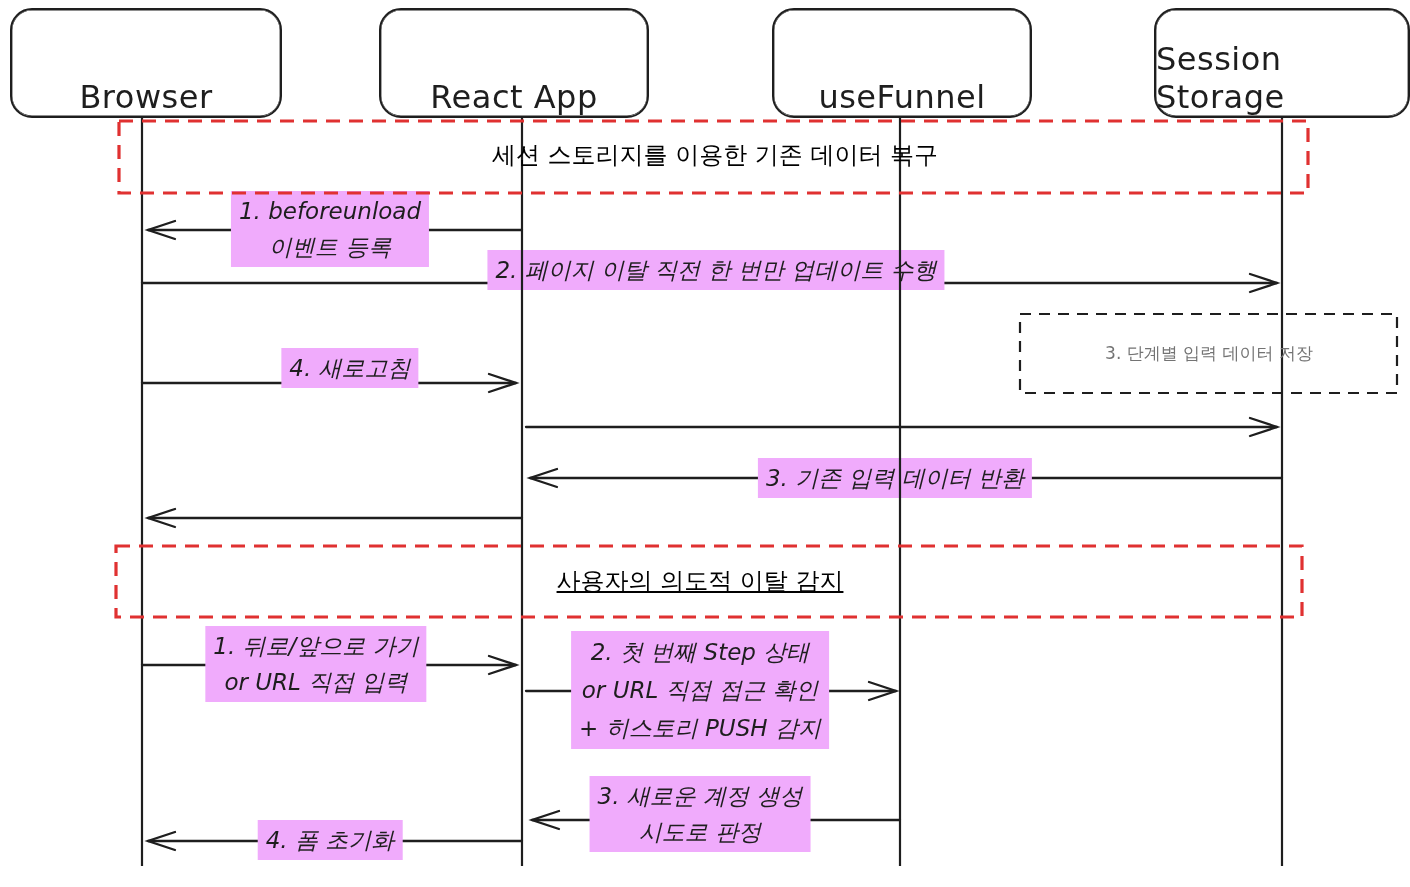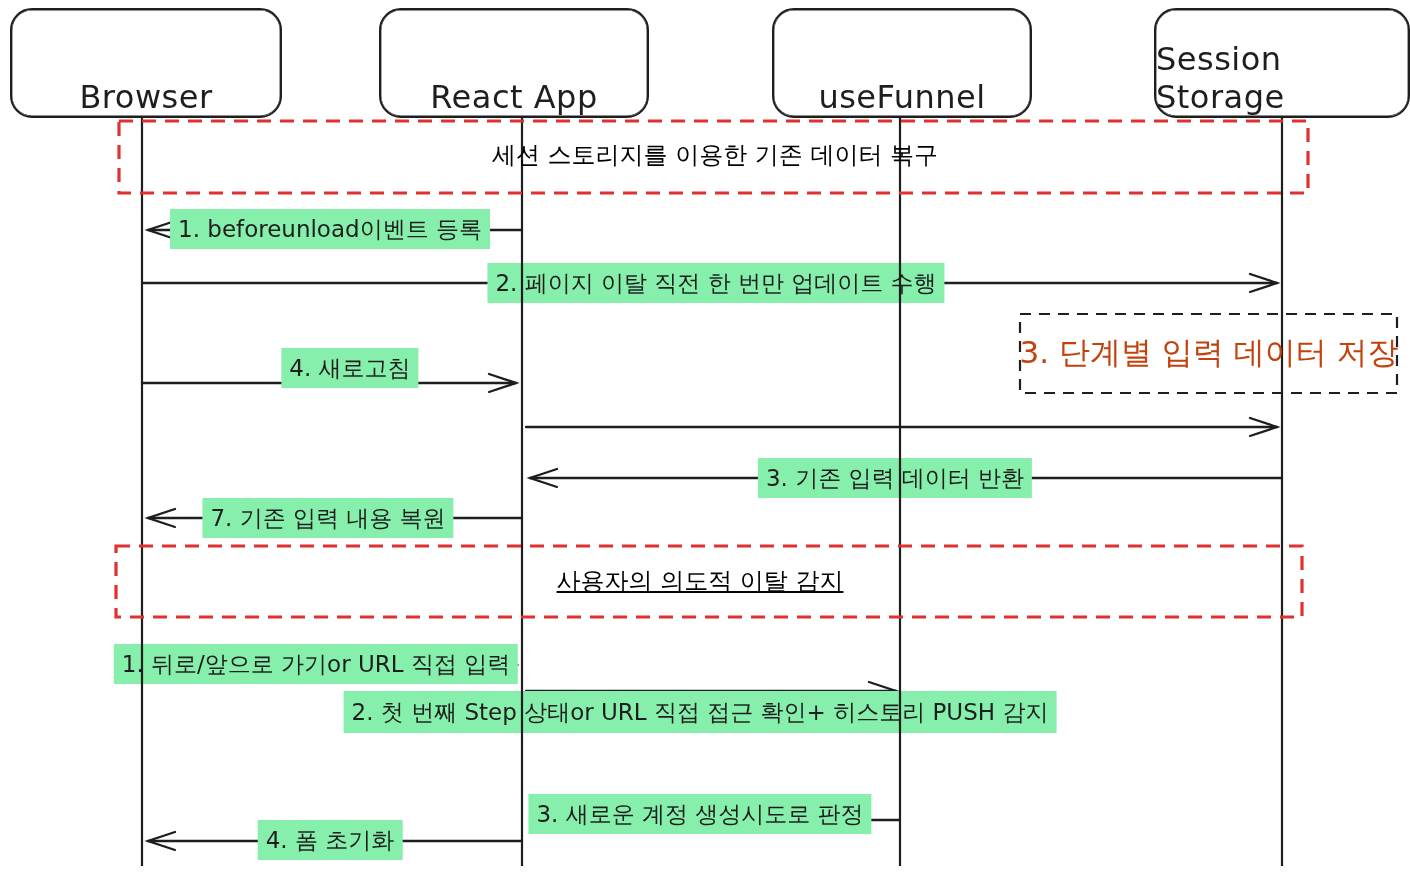--- a/index.html
+++ b/index.html
@@ -16,34 +16,34 @@
 
   .participant{
     position:absolute;top:8px;height:106px;
     border:2.5px solid #1e1e1e;border-radius:22px;background:#ffffff;
     display:flex;align-items:flex-end;justify-content:center;
     font-size:32px;letter-spacing:.5px;z-index:4;
     box-shadow:0 0 0 .4px #1e1e1e inset;
   }
   .msg-label{
     position:absolute;transform:translate(-50%,-50%);
-    display:flex;flex-direction:row;align-items:center;
-    background:#86efac;padding:2px 8px;
+    display:flex;flex-direction:column;align-items:center;
+    background:#f0abfc;padding:2px 8px;
     font-size:23px;line-height:36px;white-space:nowrap;
-    text-align:center;z-index:2;
+    text-align:center;z-index:2;font-style:italic;
   }
   .phase-title{
     position:absolute;transform:translate(-50%,-50%);
     font-size:24px;line-height:28px;white-space:nowrap;
     color:#000000;background:transparent;z-index:4;text-align:center;
   }
   .note-text{
     position:absolute;transform:translate(-50%,-50%);
-    font-size:31px;white-space:nowrap;background:transparent;
-    z-index:4;text-align:center;color:#c2410c;
+    font-size:17px;white-space:nowrap;background:transparent;
+    z-index:4;text-align:center;color:#737373;
   }
 </style>
 </head>
 <body>
 
 <div class="canvas">
 
   <svg class="layer z1">
     <g stroke="#1e1e1e" stroke-width="2.3" fill="none" stroke-linecap="round">
 
@@ -96,37 +96,34 @@
         <line x1="522" y1="841" x2="148" y2="841"></line>
         <polyline points="175,832 148,841 175,850"></polyline>
       </g>
     </g>
   </svg>
 
   <div class="msg-label" style="left:330px;top:229px;">
     <span>1. beforeunload</span>
     <span>이벤트 등록</span>
   </div>
-  <div class="msg-label" style="left:716px;top:283px;">
+  <div class="msg-label" style="left:716px;top:270px;">
     <span>2. 페이지 이탈 직전 한 번만 업데이트 수행</span>
   </div>
   <div class="msg-label" style="left:330px;top:368px;margin-left:20px;">
     <span>4. 새로고침</span>
   </div>
   <div class="msg-label" style="left:895px;top:478px;">
     <span>3. 기존 입력 데이터 반환</span>
   </div>
-  <div class="msg-label" style="left:328px;top:518px;">
-    <span>7. 기존 입력 내용 복원</span>
-  </div>
   <div class="msg-label" style="left:316px;top:664px;">
     <span>1. 뒤로/앞으로 가기</span>
     <span>or URL 직접 입력</span>
   </div>
-  <div class="msg-label" style="left:700px;top:690px;line-height:38px;margin-top:22px;">
+  <div class="msg-label" style="left:700px;top:690px;line-height:38px;">
     <span>2. 첫 번째 Step 상태</span>
     <span>or URL 직접 접근 확인</span>
     <span>+ 히스토리 PUSH 감지</span>
   </div>
   <div class="msg-label" style="left:700px;top:814px;">
     <span>3. 새로운 계정 생성</span>
     <span>시도로 판정</span>
   </div>
   <div class="msg-label" style="left:330px;top:840px;">
     <span>4. 폼 초기화</span>

